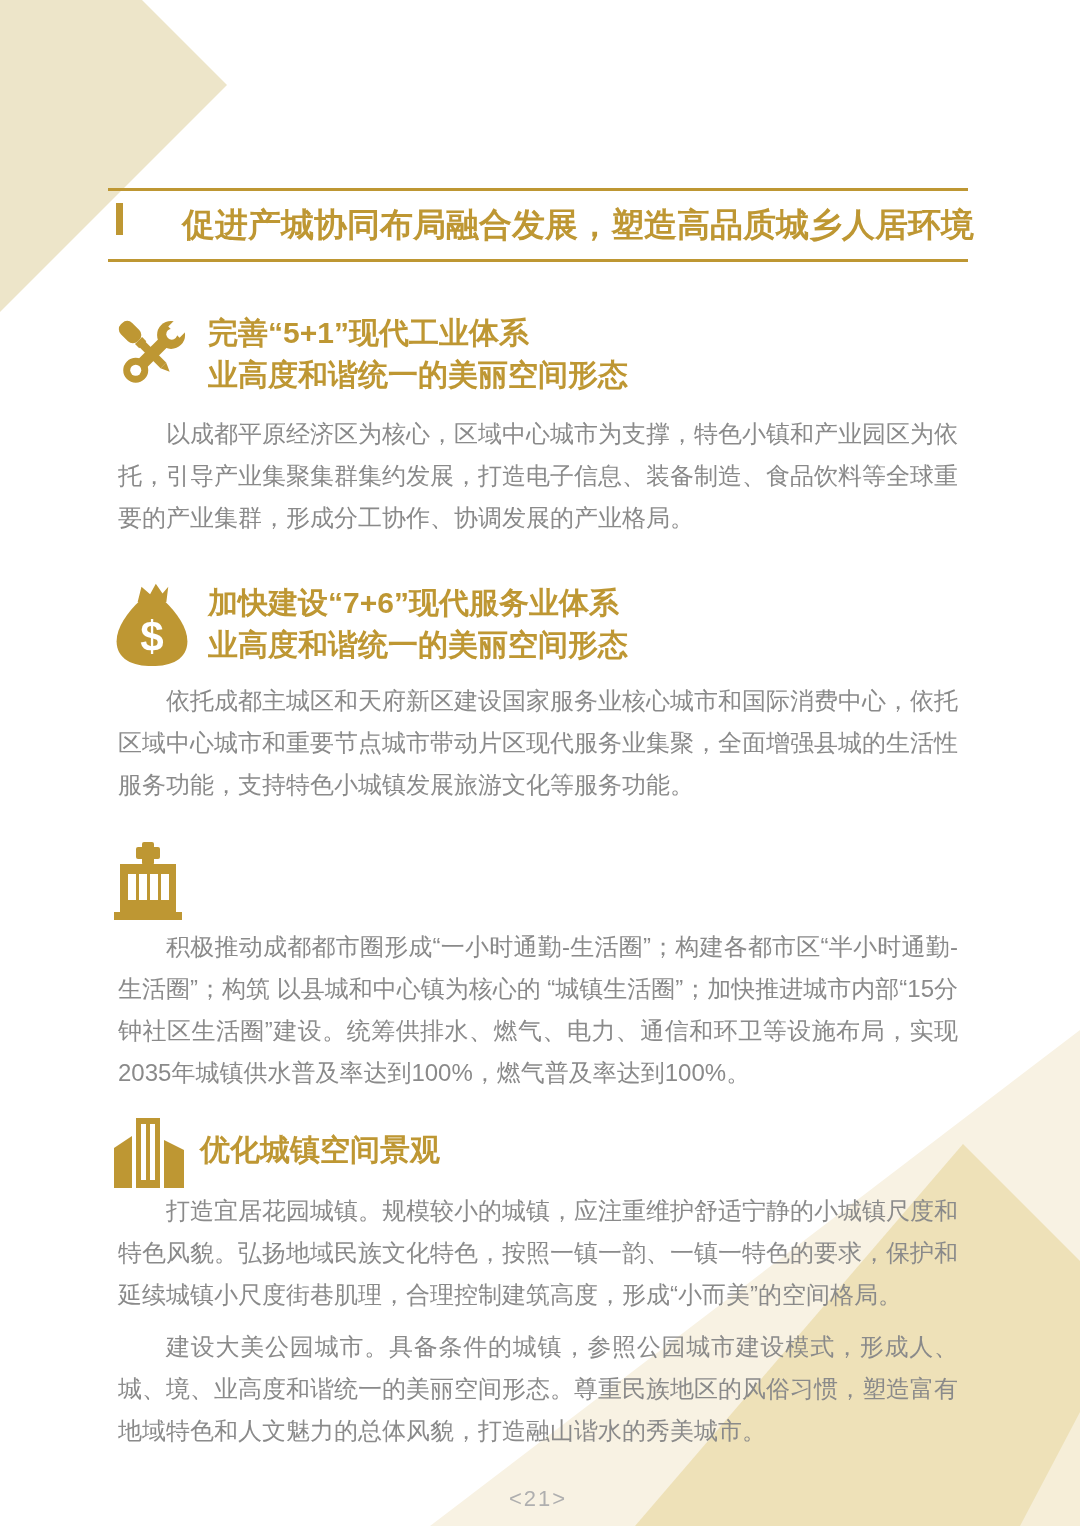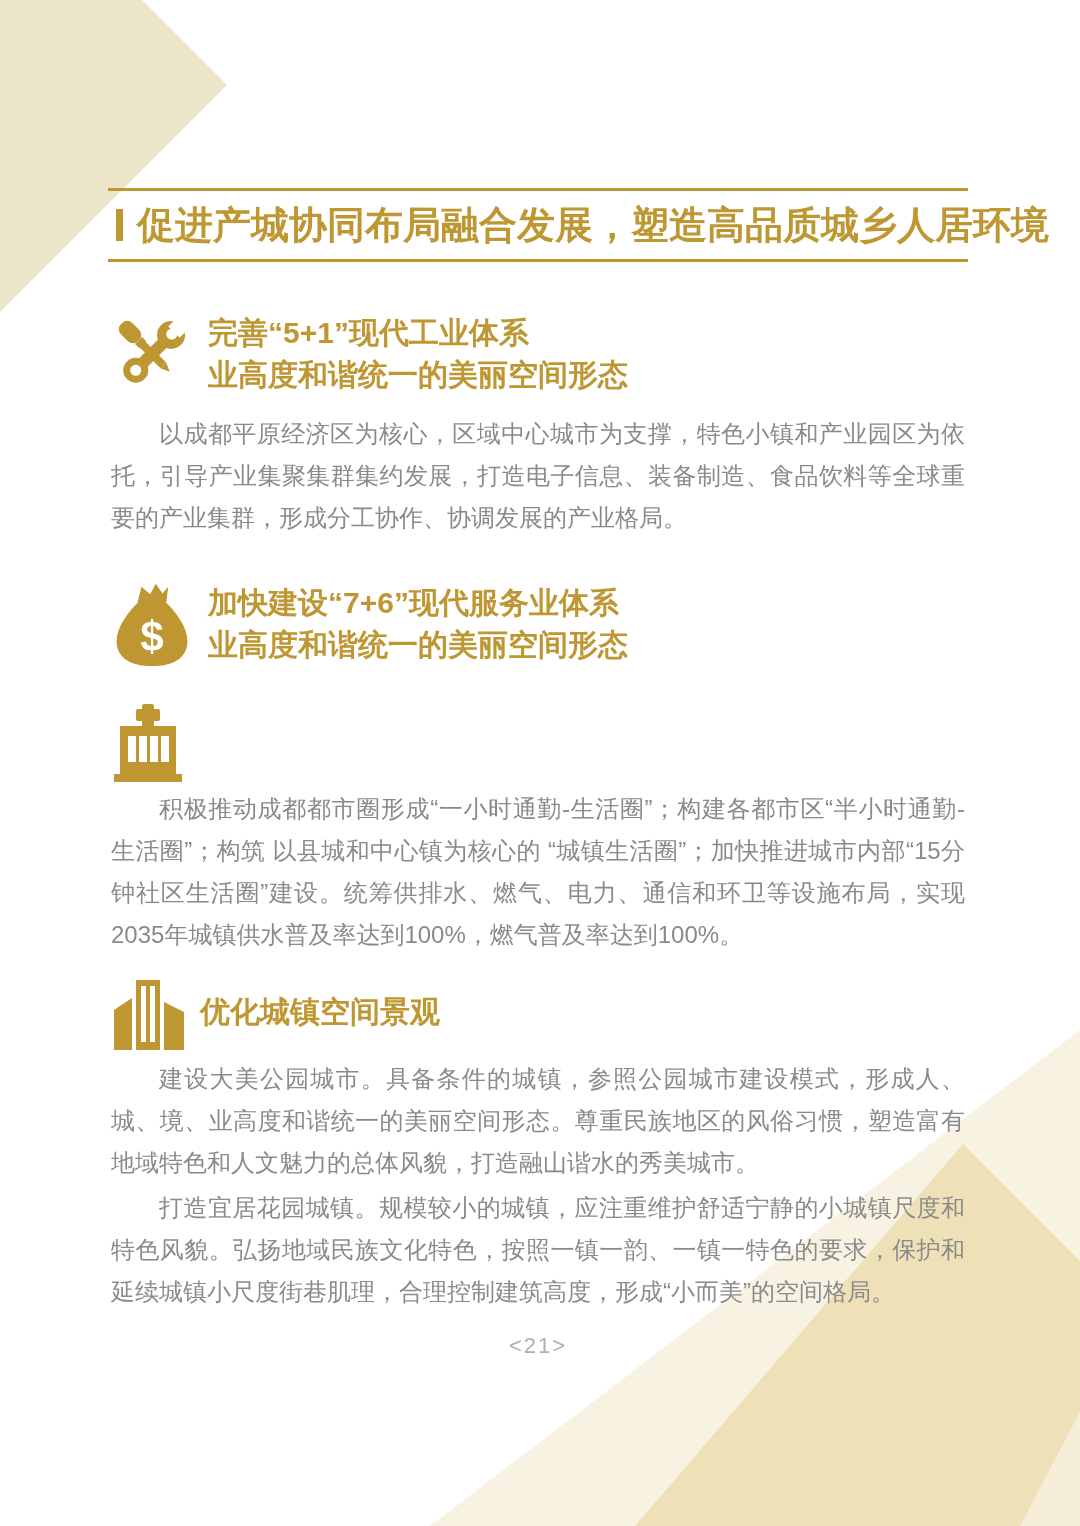--- a/index.html
+++ b/index.html
@@ -20,23 +20,23 @@
   .content{position:relative;z-index:1;padding:0 112px 0 108px;}
 
   
   .header-block{
     margin-top:188px;
     border-top:3px solid var(--gold);
     border-bottom:3px solid var(--gold);
     padding:12px 0;
   }
   .page-title{
-    display:flex;align-items:center;
-    font-size:38px;font-weight:bold;color:var(--gold);
-    line-height:44px;white-space:nowrap;
+    display:flex;align-items:flex-start;
+    font-size:33px;font-weight:bold;color:var(--gold);
+    line-height:44px;white-space:nowrap;gap:45px;
   }
   .title-accent-bar{
     width:7px;height:32px;background:var(--gold);
     margin:0 14px 0 8px;flex:none;
   }
 
   
   .section-row{display:flex;align-items:center;}
   .section-row.s1{margin-top:48px;}
   .section-row.s2{margin-top:41px;}
@@ -45,32 +45,32 @@
   .section-icon{flex:none;margin-right:12px;color:var(--gold);display:flex;align-items:center;justify-content:center;}
   .icon-lg{width:88px;height:88px;}
   .icon-sm{width:80px;height:80px;}
   .section-heading{
     font-size:30px;font-weight:bold;color:var(--gold);
     line-height:42px;white-space:nowrap;
   }
 
   
   .para{
-    margin:3px;
+    margin:10px;
     font-size:24px;line-height:42px;color:var(--body-text);
     text-align:justify;text-indent:2em;
   }
   .para.p1{margin-top:15px;}
   .para.p2{margin-top:12px;}
   .para.p3{margin-top:6px;}
   .para.p4a{margin-top:6px;}
   .para.p4b{margin-top:0;}
 
   .page-number{
-    margin-top:20px;
+    margin-top:34px;
     text-align:center;
     font-size:22px;color:var(--page-num);
     letter-spacing:2px;
   }
 </style>
 </head>
 <body>
 
 <div class="page">
 
@@ -124,20 +124,21 @@
             <path d="M34,21 C20,34 9,50 9,64 C9,83 26,90 46,90 C66,90 83,83 83,64 C83,50 72,34 58,21 Z"></path>
           </g>
           <text x="46" y="74" font-size="44" font-weight="bold" fill="#ffffff" text-anchor="middle" font-family="Liberation Sans, DejaVu Sans, sans-serif">$</text>
         </svg>
       </span>
       <div class="section-heading">
         <div>加快建设“7+6”现代服务业体系</div>
         <div>业高度和谐统一的美丽空间形态</div>
       </div>
     </div>
+    <p class="para p2">依托成都主城区和天府新区建设国家服务业核心城市和国际消费中心，依托区域中心城市和重要节点城市带动片区现代服务业集聚，全面增强县城的生活性服务功能，支持特色小城镇发展旅游文化等服务功能。</p>
 
     <div class="section-row s3">
       <span class="section-icon icon-sm">
         <svg viewBox="0 0 80 80" width="80" height="80" aria-hidden="true">
           <g fill="currentColor">
             <rect x="34" y="2" width="12" height="23" rx="2"></rect>
             <rect x="28" y="7" width="24" height="12" rx="2"></rect>
             <rect x="12" y="24" width="56" height="48"></rect>
             <rect x="6" y="72" width="68" height="8"></rect>
           </g>
@@ -165,19 +166,19 @@
           <g fill="#ffffff">
             <rect x="33" y="14" width="5" height="56"></rect>
             <rect x="42" y="14" width="5" height="56"></rect>
           </g>
         </svg>
       </span>
       <div class="section-heading">
         <div>优化城镇空间景观</div>
       </div>
     </div>
+    <p class="para p4b">打造宜居花园城镇。规模较小的城镇，应注重维护舒适宁静的小城镇尺度和特色风貌。弘扬地域民族文化特色，按照一镇一韵、一镇一特色的要求，保护和延续城镇小尺度街巷肌理，合理控制建筑高度，形成“小而美”的空间格局。</p>
     <p class="para p4a">建设大美公园城市。具备条件的城镇，参照公园城市建设模式，形成人、城、境、业高度和谐统一的美丽空间形态。尊重民族地区的风俗习惯，塑造富有地域特色和人文魅力的总体风貌，打造融山谐水的秀美城市。</p>
-    <p class="para p4b">打造宜居花园城镇。规模较小的城镇，应注重维护舒适宁静的小城镇尺度和特色风貌。弘扬地域民族文化特色，按照一镇一韵、一镇一特色的要求，保护和延续城镇小尺度街巷肌理，合理控制建筑高度，形成“小而美”的空间格局。</p>
 
     <div class="page-number">&lt;21&gt;</div>
 
   </div>
 </div>
 
 </body></html>

